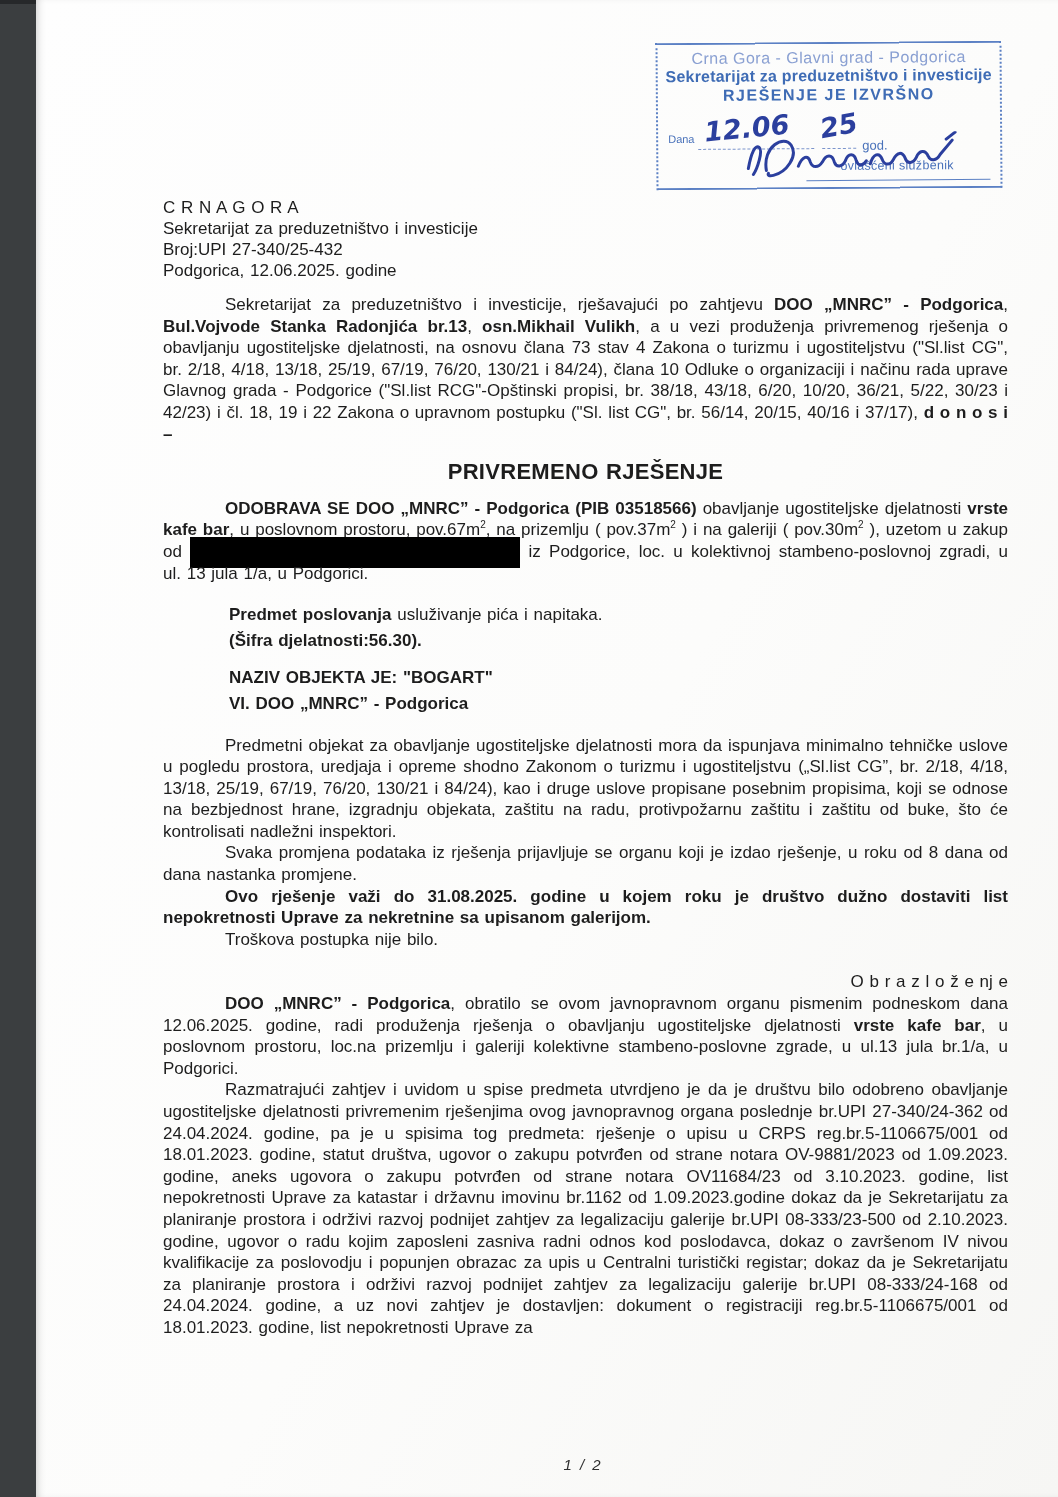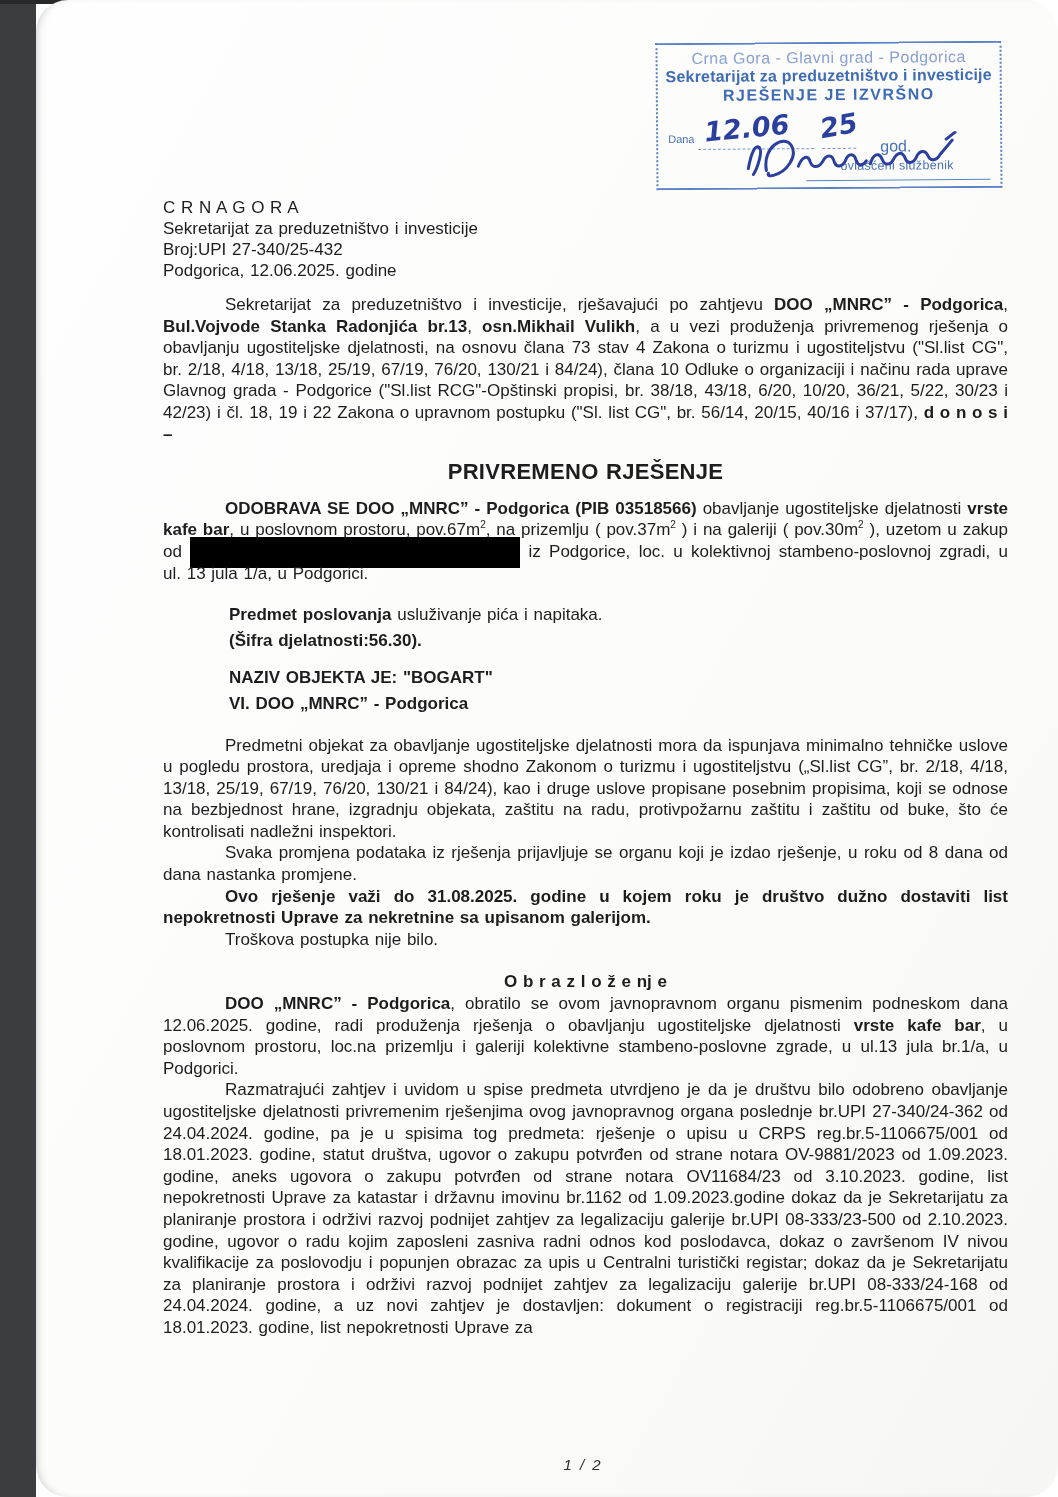--- a/index.html
+++ b/index.html
@@ -10,54 +10,53 @@
     color:#1d1d1d;
   }
   
   .scan-left-strip{position:absolute;left:0;top:0;width:36px;height:1497px;background:#3b3e40;}
   .scan-top-edge{position:absolute;left:0;top:0;width:640px;height:4px;
     background:linear-gradient(to right,#26282a 65%,rgba(38,40,42,0));}
   .page{
     position:absolute;left:36px;top:0;width:1022px;height:1497px;
     background:linear-gradient(120deg,#fefefe 0%,#fcfcfb 55%,#f6f6f4 100%);
     box-shadow:inset 6px 0 10px -6px rgba(0,0,0,0.25);
-    border-radius:32px;
   }
   
   .content{position:absolute;left:127px;top:197px;width:845px;
     font-size:17px;line-height:21.6px;word-spacing:1px;}
   .letterhead p{margin:0;line-height:21px;}
   .para{margin:0;text-align:justify;}
   .indent{text-indent:62px;}
   .b{font-weight:bold;}
   .mt-intro{margin-top:13px;}
   .doc-title{margin:16px 0 0 0;text-align:center;font-weight:bold;font-size:22px;letter-spacing:0.3px;}
   .mt-decision{margin-top:15px;}
   .block-ind{margin:20px 0 0 62px;}
   .block-ind p{margin:4px;}
   .mt-naziv{margin-top:16px;}
   .mt-cond{margin-top:20px;}
-  .rationale-title{margin:21px 0 0 0;text-align:center;font-weight:bold;font-size:17px;}
+  .rationale-title{margin:21px 0 0 0;text-align:right;font-weight:normal;font-size:17px;}
   .mt-p1{margin-top:0;}
   .sq{font-size:10px;line-height:0;}
   .redact{display:inline-block;width:330px;height:31px;background:#000;
     vertical-align:middle;margin:-6px 0;}
   .footer{position:absolute;left:36px;top:1456px;width:1022px;text-align:center;
     font-style:italic;font-size:15px;letter-spacing:2px;color:#2e2e2e;}
   
   .stamp{
     position:absolute;left:656px;top:42px;width:342px;height:143px;
     border:2px solid #5b80c4;border-left-style:dotted;border-right-style:dotted;
     color:#3f6cb5;transform:rotate(-0.4deg);background:rgba(255,255,255,0.2);
   }
   .stamp-line1{margin-top:5px;text-align:center;font-size:16px;color:#8aa0d2;letter-spacing:0.5px;}
   .stamp-line2{text-align:center;font-size:16px;font-weight:bold;letter-spacing:0.2px;}
   .stamp-line3{text-align:center;font-size:16px;font-weight:bold;letter-spacing:1.5px;margin-top:1px;}
   .dana-label{position:absolute;left:10px;top:88px;font-size:11px;color:#4a72ba;}
-  .god-label{position:absolute;left:222px;top:94px;font-size:16px;color:#4a72ba;}
+  .god-label{position:absolute;left:204px;top:94px;font-size:13px;color:#4a72ba;}
   .u-line1{position:absolute;left:40px;top:104px;width:116px;border-bottom:1.6px dashed #7b94cc;}
   .u-line2{position:absolute;left:164px;top:104px;width:34px;border-bottom:1.6px dashed #7b94cc;}
   .hw{font-family:"DejaVu Sans",sans-serif;font-style:italic;font-weight:600;color:#2b3f9e;}
   .hw-date1{position:absolute;left:46px;top:68px;font-size:27px;transform:rotate(-5deg);}
   .hw-date2{position:absolute;left:162px;top:66px;font-size:27px;transform:rotate(-10deg);}
   .officer-label{position:absolute;left:182px;top:115px;font-size:12.5px;color:#4a72ba;letter-spacing:0.3px;}
   .sig-svg{position:absolute;left:82px;top:88px;}
   .sig-underline{position:absolute;left:148px;top:136px;width:184px;border-bottom:1.6px solid #5b80c4;}
 </style>
 </head>

